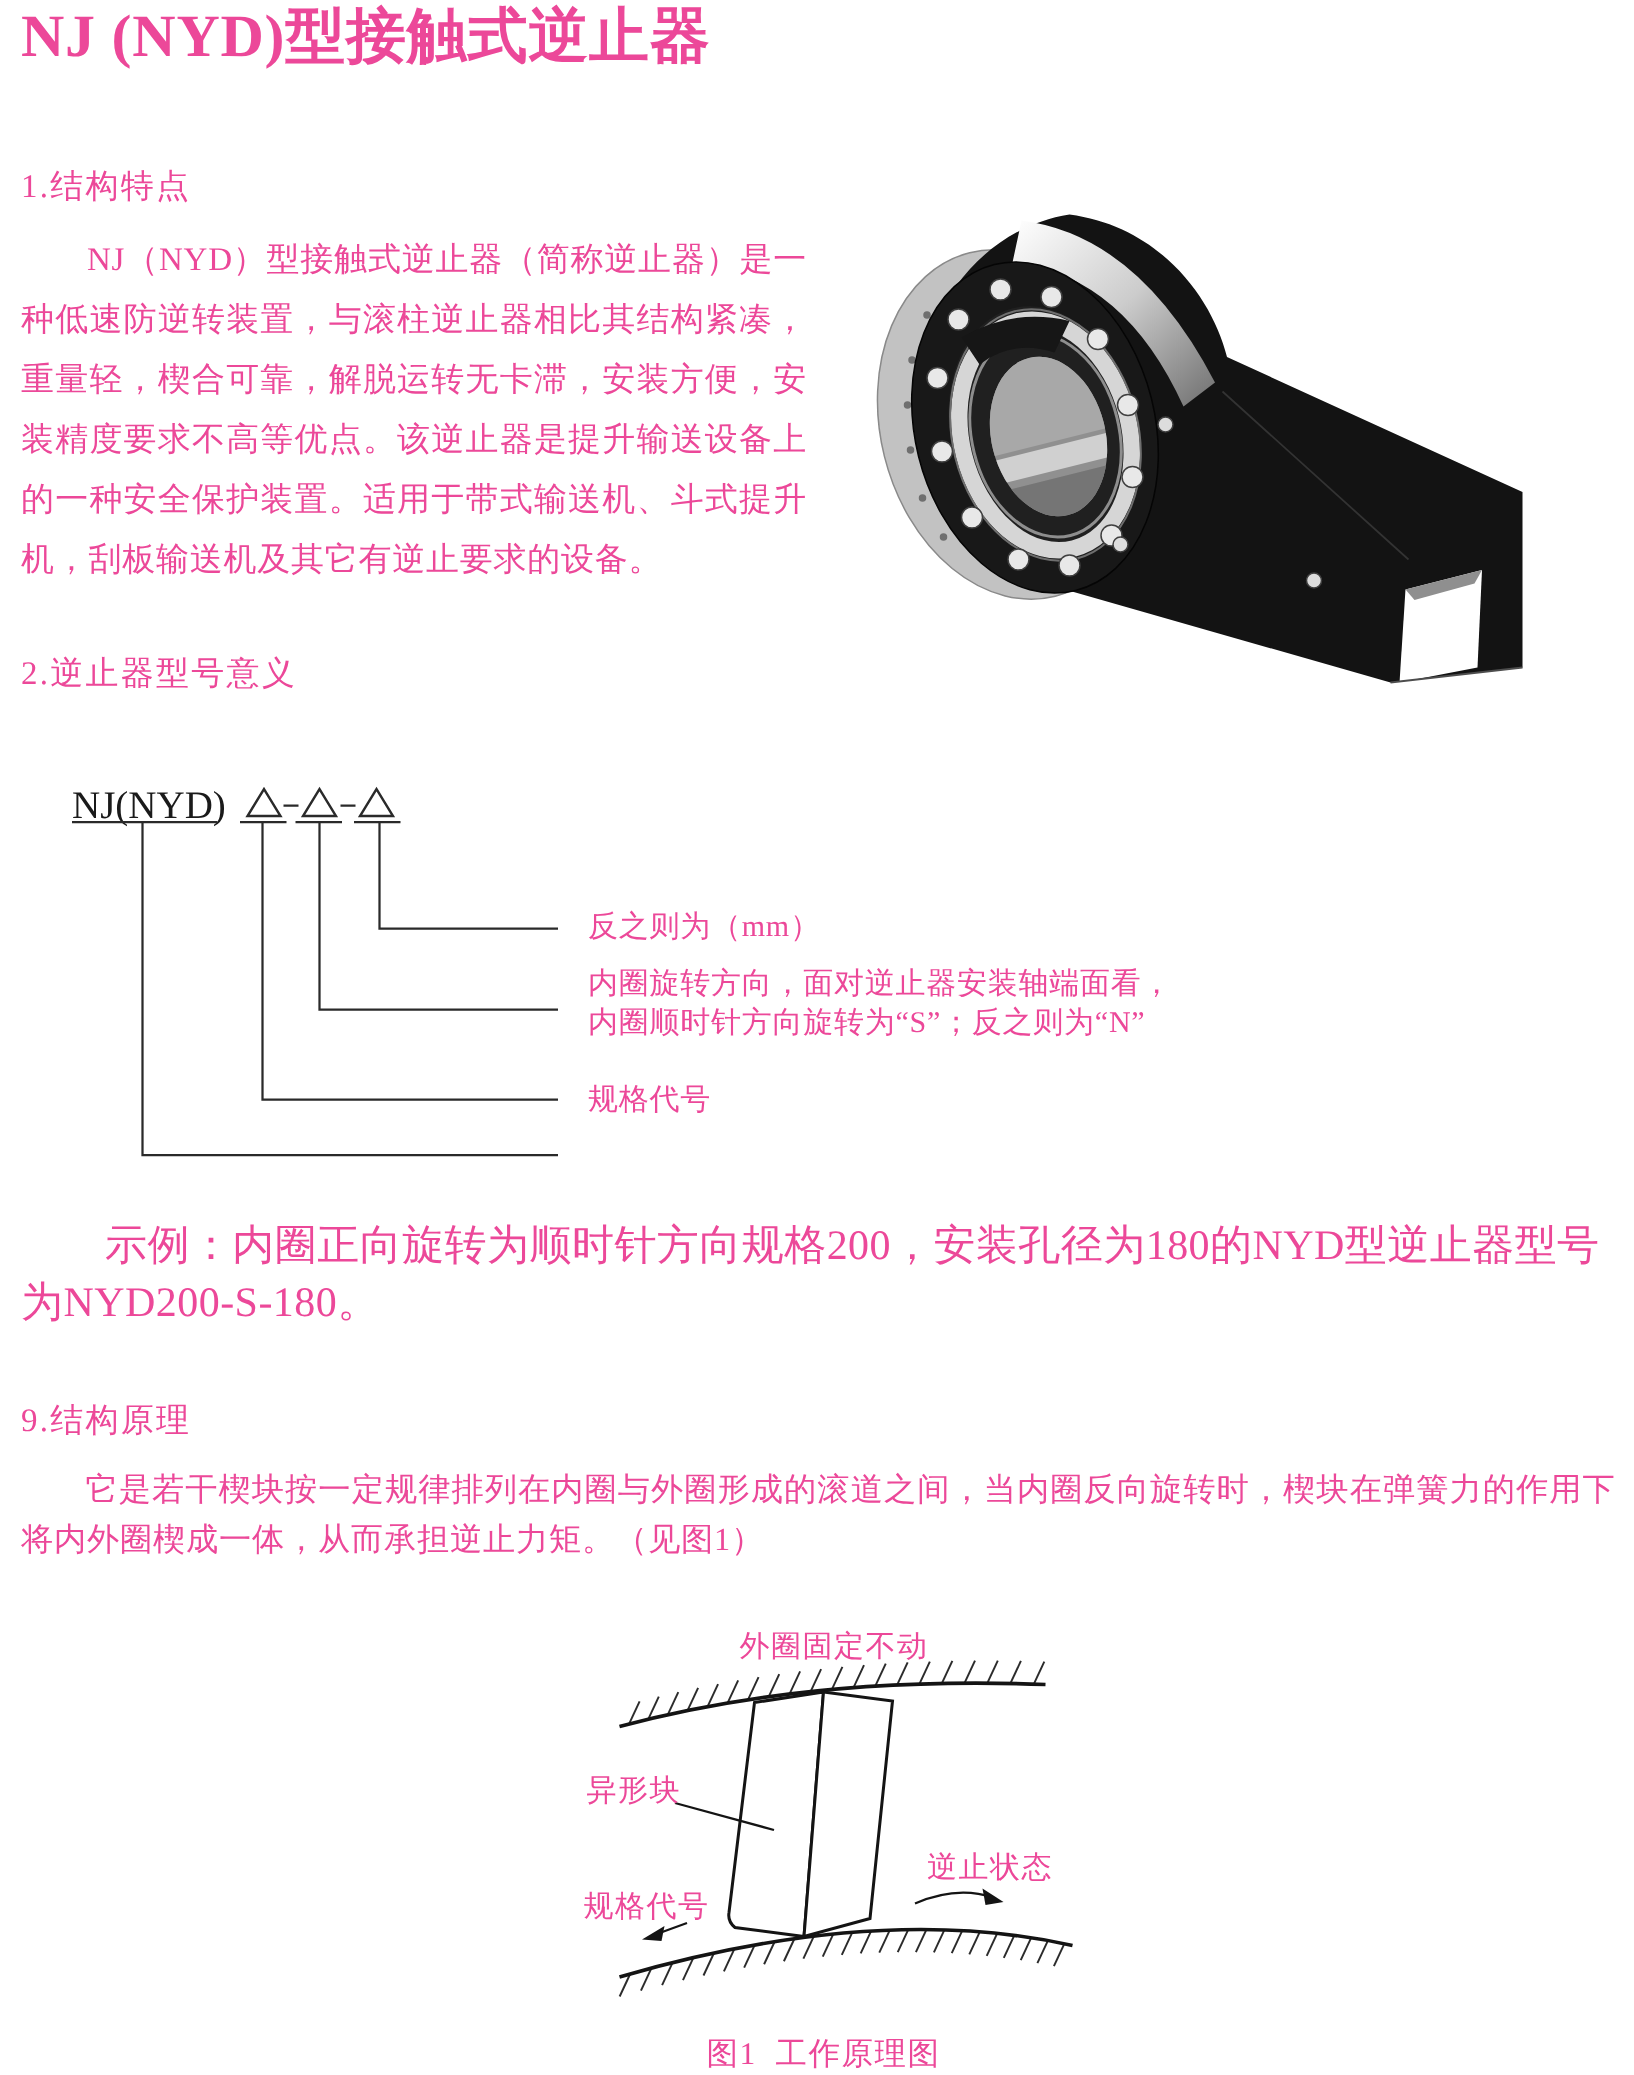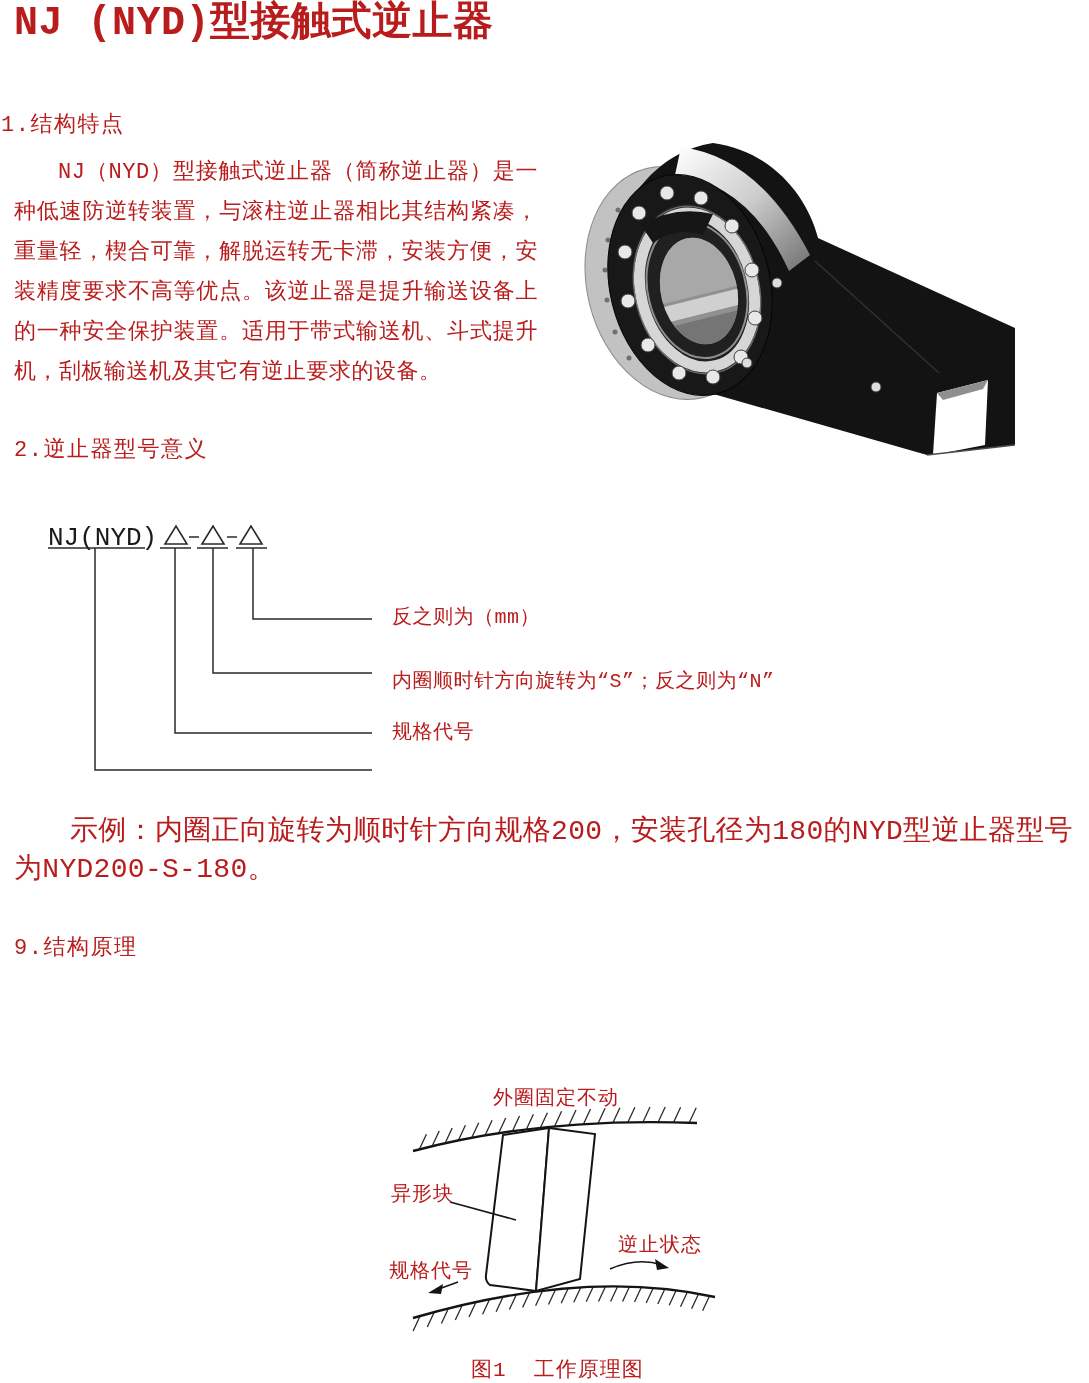--- a/index.html
+++ b/index.html
@@ -1,21 +1,21 @@
 <!DOCTYPE html>
 <html><head>
 <meta charset="utf-8">
 <style>
   html,body{margin:0;padding:0;background:#fff;}
   .page{position:relative;width:1089px;height:1383px;background:#ffffff;overflow:hidden;
-        font-family:Liberation Mono, monospace;color:#b91c1c;}
+        font-family:Liberation Serif, serif;color:#ec4899;}
   .abs{position:absolute;}
   .title{left:14px;top:2px;font-size:40px;font-weight:bold;margin:0;line-height:1.1;letter-spacing:0.5px;}
   .h{font-size:22px;font-weight:normal;margin:0;letter-spacing:1.5px;}
-  .hs1{left:1px;top:109px;}
+  .hs1{left:14px;top:109px;}
   .hs2{left:14px;top:434px;}
   .hs3{left:14px;top:932px;}
   .para{margin:0;text-align:justify;text-indent:2em;}
   .p1{left:14px;top:153px;width:524px;font-size:22px;line-height:40px;letter-spacing:0.5px;}
   .p3{left:14px;top:977px;width:1063px;font-size:21.5px;line-height:33px;letter-spacing:0.5px;}
   .example{left:14px;top:811px;width:1066px;font-size:28px;margin:0;text-indent:2em;letter-spacing:0.3px;}
   .mlabel{font-size:20px;line-height:26px;white-space:nowrap;letter-spacing:0.5px;}
   .figlabel{font-size:20px;white-space:nowrap;letter-spacing:1px;}
   .caption{font-size:21px;white-space:pre;letter-spacing:1px;}
   svg{display:block;}
@@ -120,26 +120,28 @@
     </g>
     <g>
       <path class="dline" d="M55,36  L55,258  L332,258"></path>
       <path class="dline" d="M135,36 L135,221 L332,221"></path>
       <path class="dline" d="M173,36 L173,161 L332,161"></path>
       <path class="dline" d="M213,36 L213,107 L332,107"></path>
     </g>
   </svg>
 
   <div class="abs mlabel" style="left:392px;top:605px">反之则为（mm）</div>
+  <div class="abs mlabel" style="left:392px;top:643px">内圈旋转方向，面对逆止器安装轴端面看，</div>
   <div class="abs mlabel" style="left:392px;top:669px">内圈顺时针方向旋转为“S”；反之则为“N”</div>
   <div class="abs mlabel" style="left:392px;top:720px">规格代号</div>
 
   <p class="abs example">示例：内圈正向旋转为顺时针方向规格200，安装孔径为180的NYD型逆止器型号为NYD200-S-180。</p>
 
   <h2 class="abs h hs3">9.结构原理</h2>
+  <p class="abs para p3">它是若干楔块按一定规律排列在内圈与外圈形成的滚道之间，当内圈反向旋转时，楔块在弹簧力的作用下将内外圈楔成一体，从而承担逆止力矩。（见图1）</p>
 
   <svg class="abs" style="left:330px;top:1075px;" width="450" height="265" viewBox="0 0 450 265">
     <g id="hatch-top" stroke="#2b2b2b" stroke-width="1.3">
         <line x1="89.4" y1="74.3" x2="96.4" y2="59.3"></line>
         <line x1="102.2" y1="71.1" x2="109.2" y2="56.1"></line>
         <line x1="115.2" y1="68.1" x2="122.2" y2="53.1"></line>
         <line x1="128.4" y1="65.3" x2="135.4" y2="50.3"></line>
         <line x1="141.7" y1="62.7" x2="148.7" y2="47.7"></line>
         <line x1="155.1" y1="60.3" x2="162.1" y2="45.3"></line>
         <line x1="168.7" y1="58.1" x2="175.7" y2="43.1"></line>

